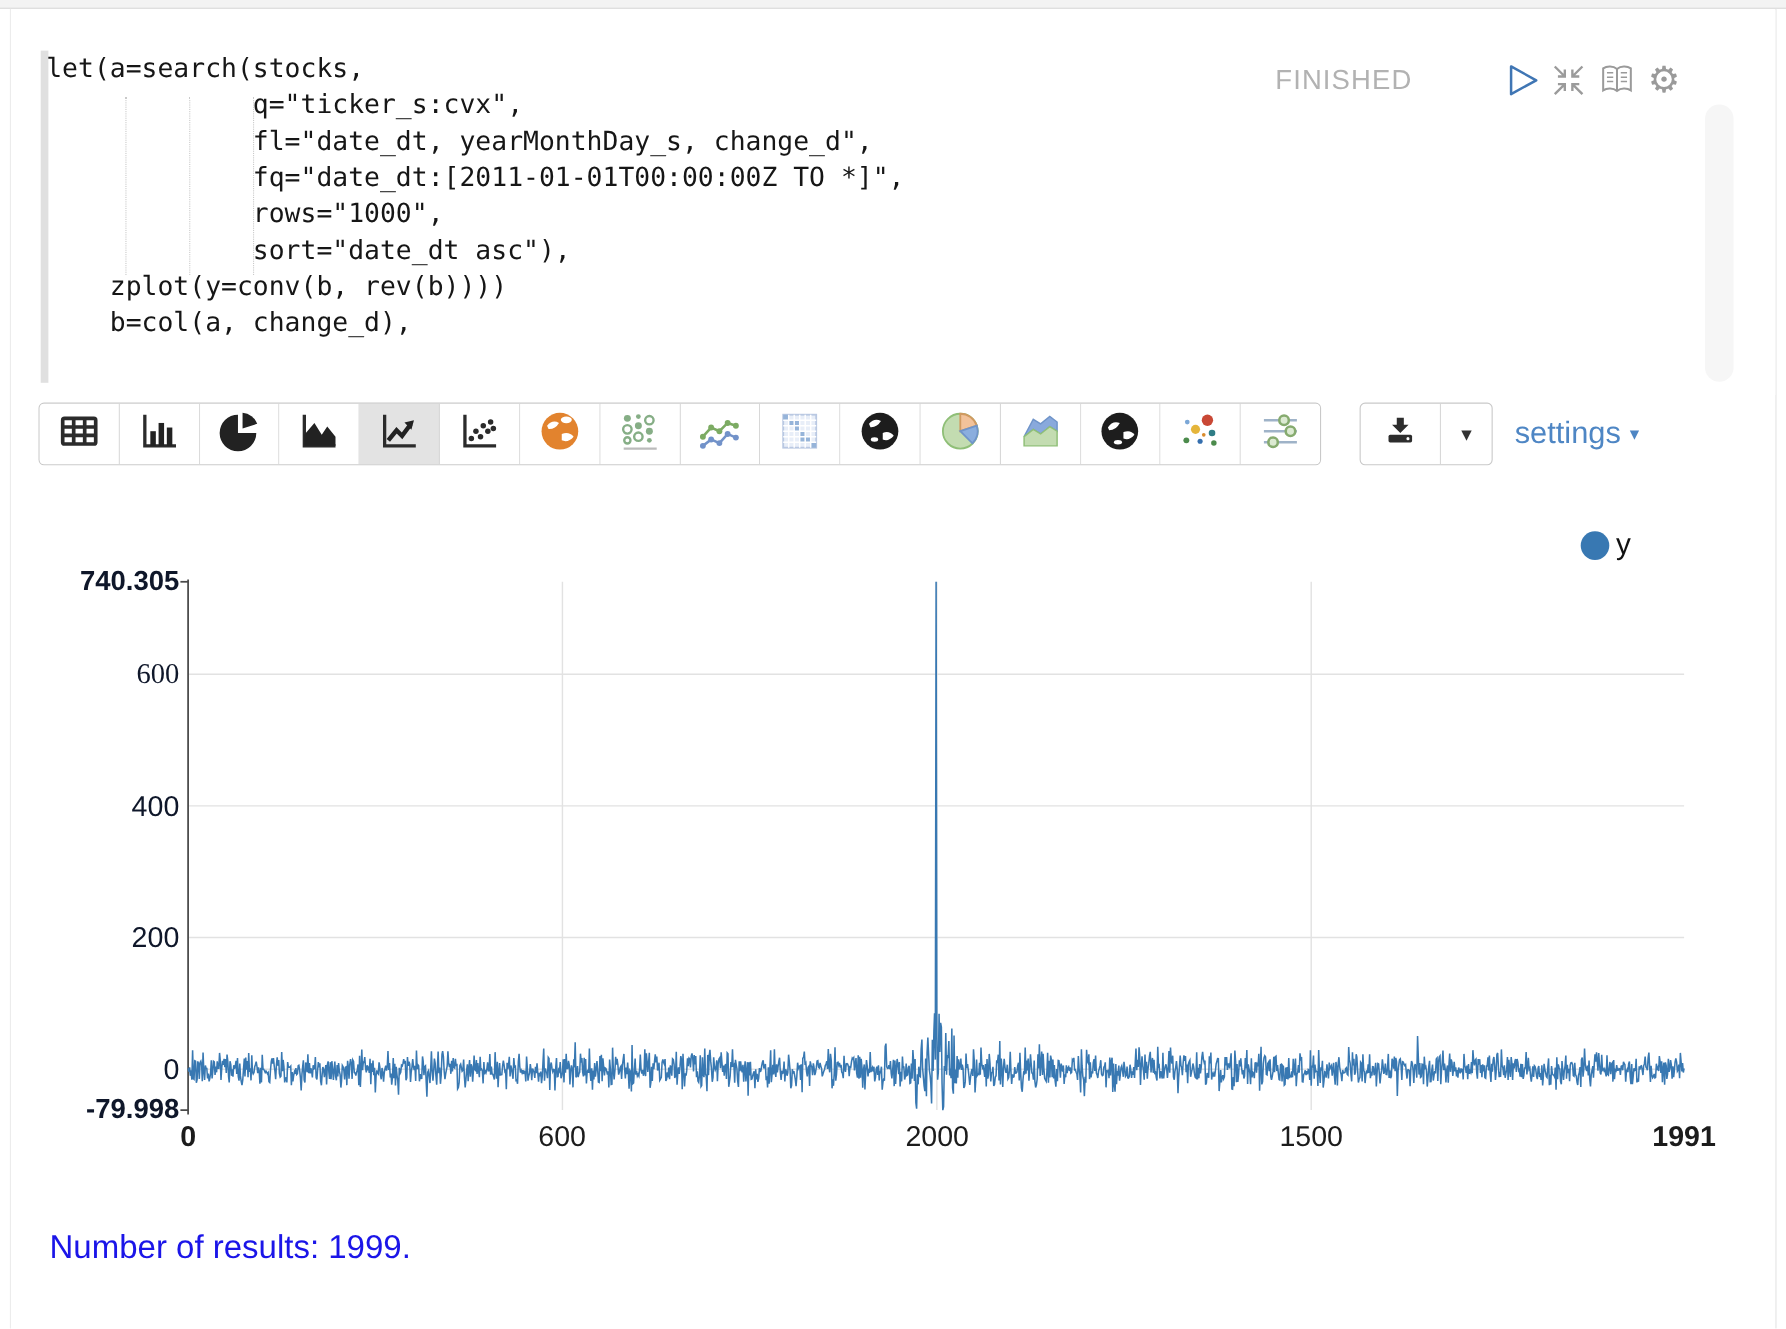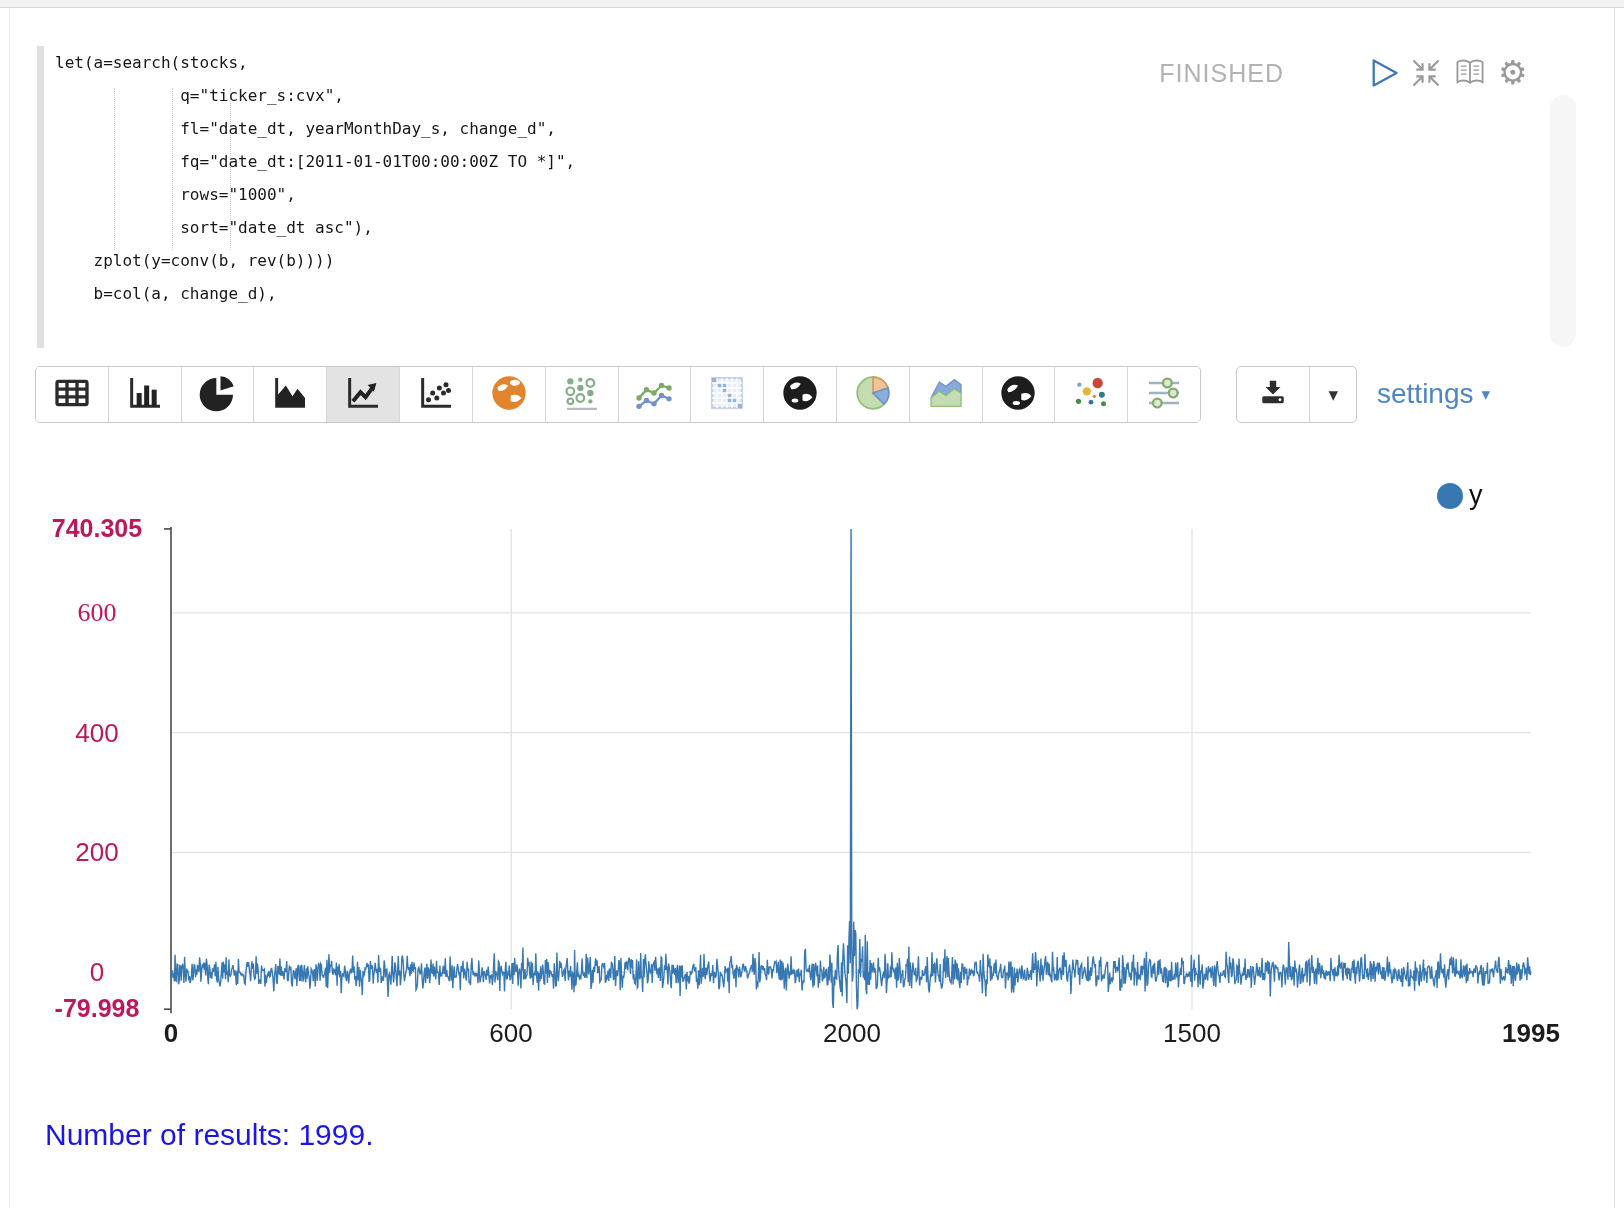--- a/index.html
+++ b/index.html
@@ -7,22 +7,22 @@
   #page { position: relative; width: 1624px; height: 1208px; background: #fff;
           font-family: "Liberation Sans", sans-serif; overflow: hidden; }
   .abs { position: absolute; }
   
   #top-band { left:0; top:0; width:1624px; height:8px; background:#f3f3f3; border-bottom:1px solid #dadada; }
   #left-border { left:9px; top:8px; width:1px; height:1200px; background:#ececec; }
   #right-border { left:1614px; top:8px; width:1px; height:1200px; background:#e4e4e4; }
   
   #editor { left:10px; top:9px; width:1604px; height:350px; background:#fff; cursor:text; }
   #gutter-bar { left:27px; top:37px; width:7px; height:302px; background:#e0e0e0; }
-  #code-block { left:45px; top:37px; width:1440px; font-family:"DejaVu Sans Mono","Liberation Mono",monospace;
-                font-size:16px; line-height:33px; color:#161616; white-space:pre; }
+  #code-block { left:32px; top:37px; width:1440px; font-family:"DejaVu Sans Mono","Liberation Mono",monospace;
+                font-size:24px; line-height:33px; color:#161616; white-space:pre; }
   .indent-guide { width:0; border-left:1px dotted #c9c9c9; }
   #editor-scrollbar { left:1540px; top:86px; width:26px; height:252px; background:#f6f6f6; border-radius:13px; }
   #status-row { left:1100px; top:40px; width:440px; height:48px; }
   #status-label { position:absolute; right:266px; top:10px; font-size:25px; color:#b2b2b2; letter-spacing:1px; }
   .pg-icon { position:absolute; top:8px; width:32px; height:32px; }
   #gear-glyph { font-size:33px; color:#9a9a9a; line-height:32px; }
   
   .btn-group { position:absolute; top:366px; height:57px; display:flex; background:#fff;
                border:1px solid #c9c9c9; border-radius:5px; overflow:hidden; }
   #chart-type-group { left:35px; width:1166px; }
@@ -32,21 +32,21 @@
   .tool-btn.selected { background:#e3e3e3; }
   #download-group { left:1236px; width:121px; }
   #download-button { width:74px; display:flex; align-items:center; justify-content:center; border-right:1px solid #d8d8d8; cursor:pointer; }
   #download-caret-button { width:46px; display:flex; align-items:center; justify-content:center; cursor:pointer; font-size:19px; color:#333; }
   #settings-link { left:1377px; top:378px; font-size:28px; color:#4e86c4; cursor:pointer; }
   #settings-caret { font-size:17px; vertical-align:3px; margin-left:8px; }
   
   #legend { left:1437px; top:480px; display:flex; align-items:center; cursor:pointer; }
   #legend-dot { width:26px; height:26px; border-radius:50%; }
   #legend-label { margin-left:6px; font-size:27px; color:#111; }
-  .ytick { position:absolute; width:132px; text-align:center; font-size:26px; color:#be185d; }
+  .ytick { position:absolute; width:132px; text-align:right; font-size:26px; color:#0f172a; }
   .xtick { position:absolute; width:140px; text-align:center; font-size:26px; color:#1c1c1c; }
   .tick-bold { font-weight:bold; }
   
   #footer-text { left:45px; top:1118px; font-size:30px; color:#1b15e8; }
 </style>
 </head>
 <body>
 
 <div id="page">
   <div class="abs" id="top-band"></div>
@@ -291,17 +291,17 @@
       <div class="ytick abs tick-bold" style="left: 31px; top: 514px; font-size: 25px;">740.305</div>
       <div class="ytick abs" style="left: 31px; top: 598px; font-family: Liberation Serif, serif;">600</div>
       <div class="ytick abs" style="left: 31px; top: 718px;">400</div>
       <div class="ytick abs" style="left: 31px; top: 837px;">200</div>
       <div class="ytick abs" style="left: 31px; top: 957px;">0</div>
       <div class="ytick abs tick-bold" style="left: 31px; top: 994px; font-size: 25px;">-79.998</div>
       <div class="xtick abs tick-bold" style="left: 101px; top: 1018px;">0</div>
       <div class="xtick abs" style="left: 441px; top: 1018px;">600</div>
       <div class="xtick abs" style="left: 782px; top: 1018px;">2000</div>
       <div class="xtick abs" style="left: 1122px; top: 1018px;">1500</div>
-      <div class="xtick abs tick-bold" style="left: 1461px; top: 1018px;">1995</div>
+      <div class="xtick abs tick-bold" style="left: 1461px; top: 1018px;">1991</div>
     </div>
 
   <div class="abs" id="footer-text">Number of results: 1999.</div>
 </div>
 
 </body></html>

